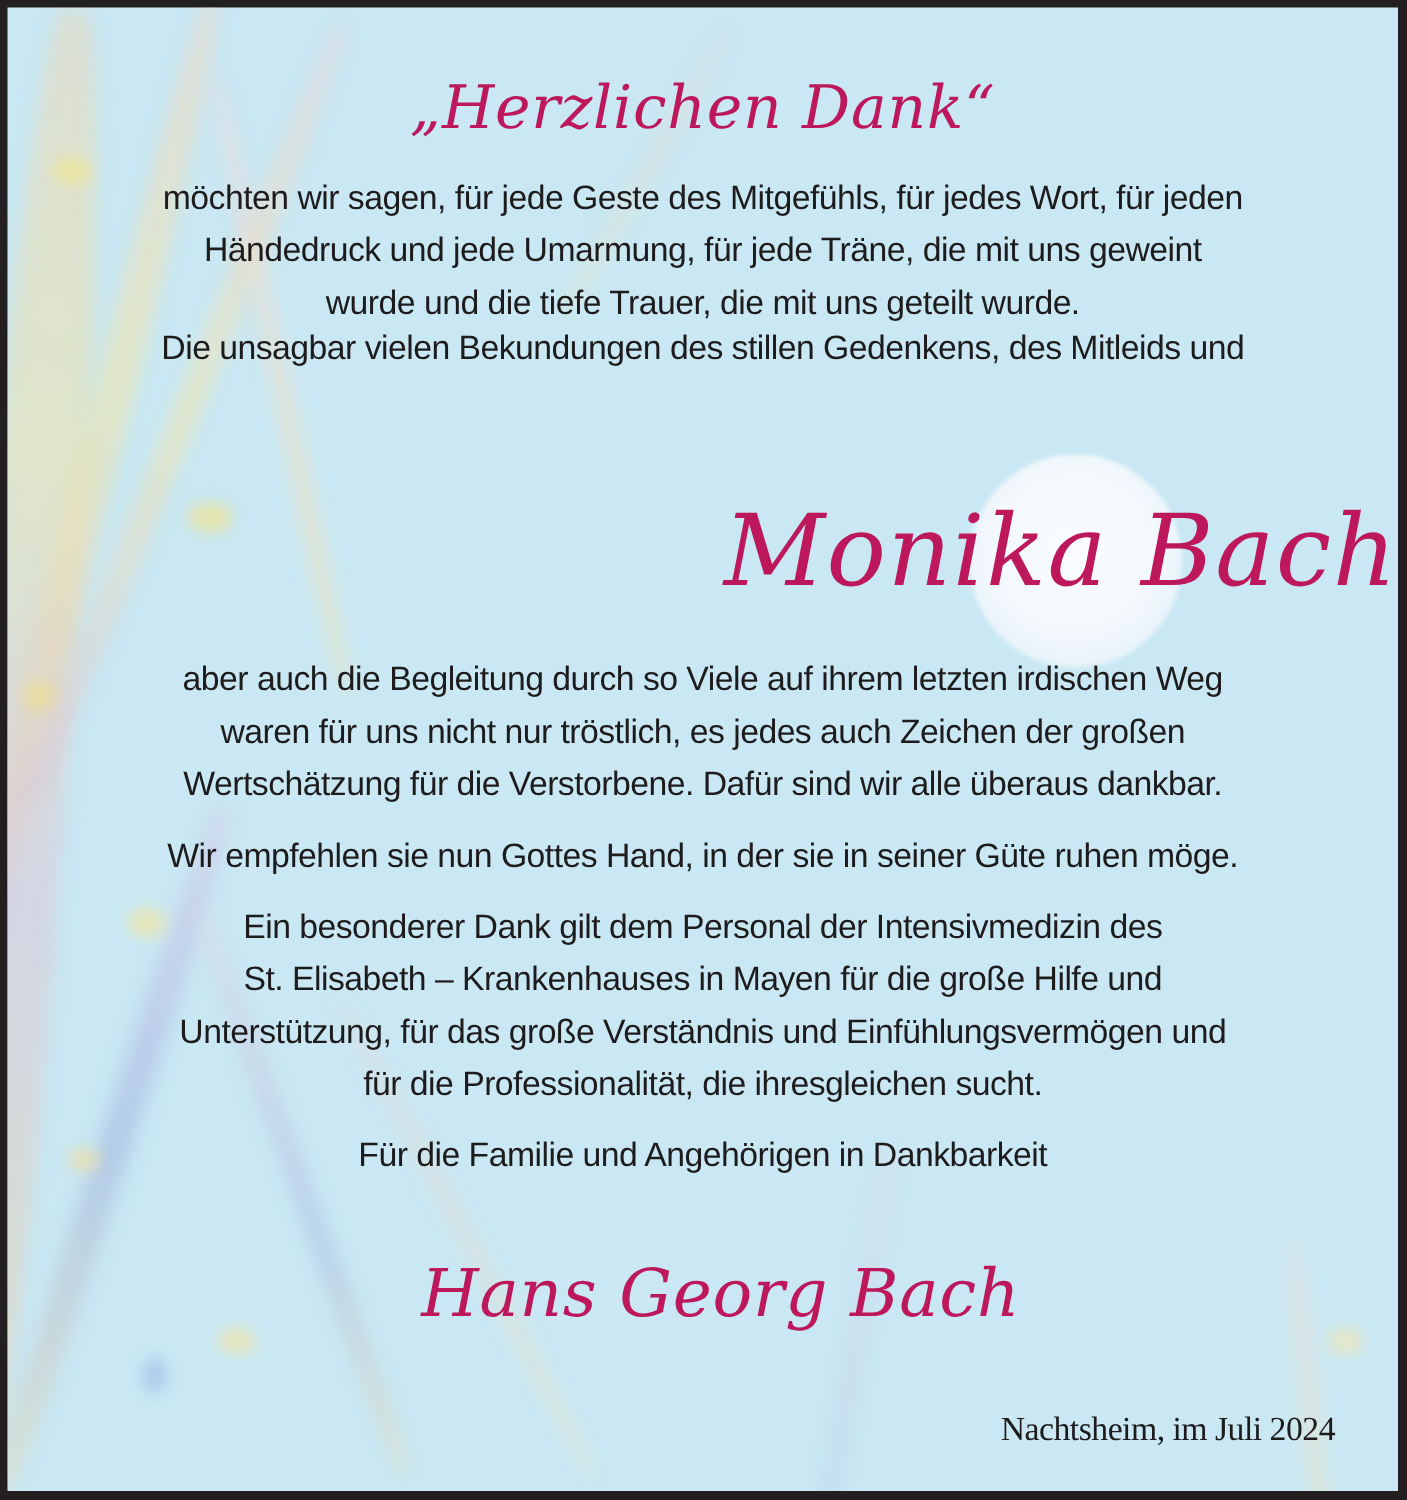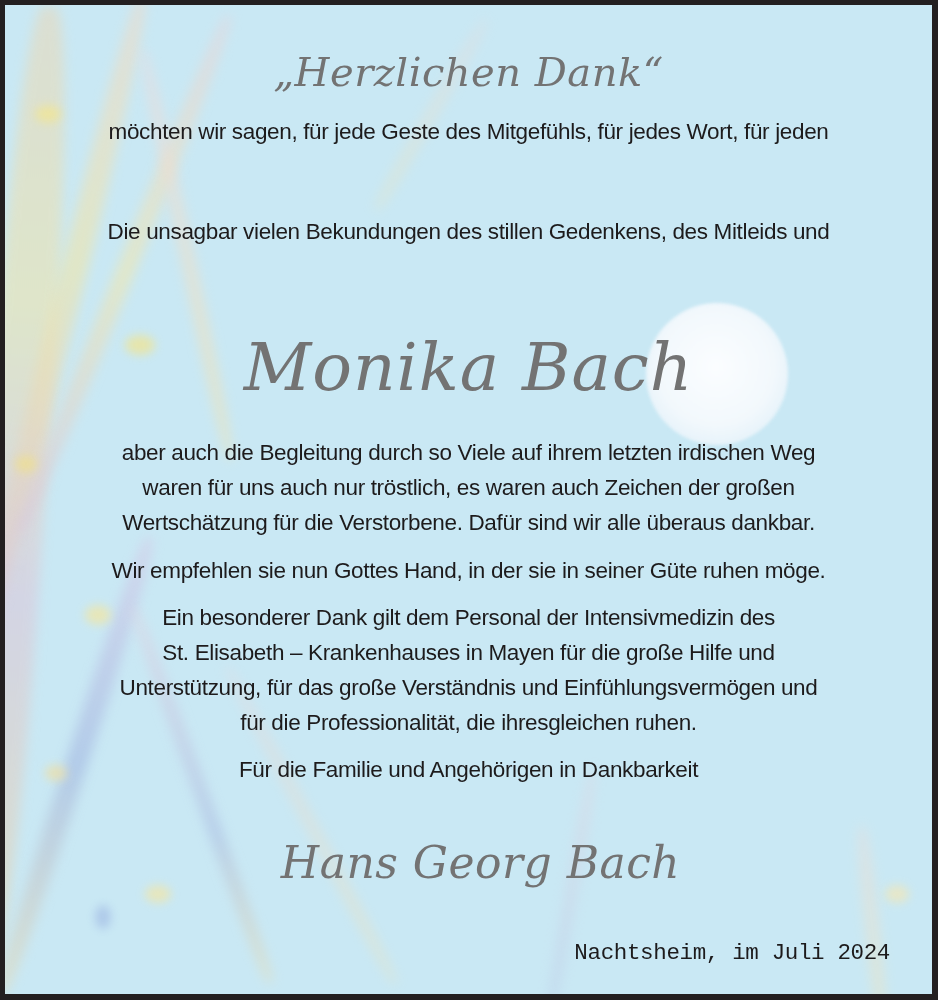--- a/index.html
+++ b/index.html
@@ -34,28 +34,28 @@
     .line {
       position: absolute; left: 0; right: 0;
       font-family: Liberation Sans, sans-serif;
       font-size: 22.5px; letter-spacing: -0.35px; line-height: 30px;
       white-space: nowrap;
     }
     .script {
       position: absolute; left: 0; right: 0;
       font-family: "DejaVu Serif", "Liberation Serif", serif;
       font-style: italic; white-space: nowrap;
-      color: #737373;
+      color: #be185d;
     }
     .title { font-size: 40px; top: 44px; letter-spacing: 0.5px; }
-    .name { font-size: 66px; top: 324px; letter-spacing: 1px; }
+    .name { font-size: 66px; top: 324px; letter-spacing: 1px; text-align: right; }
     .signature { font-size: 44px; top: 832px; letter-spacing: 0.5px; padding-left: 24px; }
     .place {
       position: absolute; right: 42px; top: 935px;
-      font-family: Liberation Mono, monospace;
+      font-family: Liberation Serif, serif;
       font-size: 22.5px; letter-spacing: -0.35px; white-space: nowrap;
     }
   </style>
 </head>
 <body>
 
 <div class="card">
 
   <div class="bg">
     <div class="branch" style="left:-20px;top:0;width:60px;height:990px;background:linear-gradient(180deg,#e9d7b8,#f1e4a8 30%,#dcc6d8 60%,#e7d8a6);transform:rotate(4deg);"></div>
@@ -77,35 +77,37 @@
     <div class="blossom" style="left:880px;top:880px;width:24px;height:18px;background:#f3e7b6;"></div>
     <div class="blossom" style="left:90px;top:900px;width:16px;height:24px;background:#8ea5dc;opacity:0.45;"></div>
   </div>
 
   <div class="moon"></div>
 
   <div class="content">
     <div class="script title">„Herzlichen Dank“</div>
 
     <div class="line" style="top:112px">möchten wir sagen, für jede Geste des Mitgefühls, für jedes Wort, für jeden</div>
+    <div class="line" style="top:147px">Händedruck und jede Umarmung, für jede Träne, die mit uns geweint</div>
+    <div class="line" style="top:182px">wurde und die tiefe Trauer, die mit uns geteilt wurde.</div>
 
     <div class="line" style="top:212px">Die unsagbar vielen Bekundungen des stillen Gedenkens, des Mitleids und</div>
 
     <div class="script name">Monika Bach</div>
 
     <div class="line" style="top:433px">aber auch die Begleitung durch so Viele auf ihrem letzten irdischen Weg</div>
-    <div class="line" style="top:468px">waren für uns auch nur tröstlich, es waren auch Zeichen der großen</div>
+    <div class="line" style="top:468px">waren für uns nicht nur tröstlich, es jedes auch Zeichen der großen</div>
     <div class="line" style="top:503px">Wertschätzung für die Verstorbene. Dafür sind wir alle überaus dankbar.</div>
 
     <div class="line" style="top:551px">Wir empfehlen sie nun Gottes Hand, in der sie in seiner Güte ruhen möge.</div>
 
     <div class="line" style="top:598px">Ein besonderer Dank gilt dem Personal der Intensivmedizin des</div>
     <div class="line" style="top:633px">St. Elisabeth – Krankenhauses in Mayen für die große Hilfe und</div>
     <div class="line" style="top:668px">Unterstützung, für das große Verständnis und Einfühlungsvermögen und</div>
-    <div class="line" style="top:703px">für die Professionalität, die ihresgleichen ruhen.</div>
+    <div class="line" style="top:703px">für die Professionalität, die ihresgleichen sucht.</div>
 
     <div class="line" style="top:750px">Für die Familie und Angehörigen in Dankbarkeit</div>
 
     <div class="script signature">Hans Georg Bach</div>
 
     <div class="place">Nachtsheim, im Juli 2024</div>
   </div>
 </div>
 
 </body></html>

